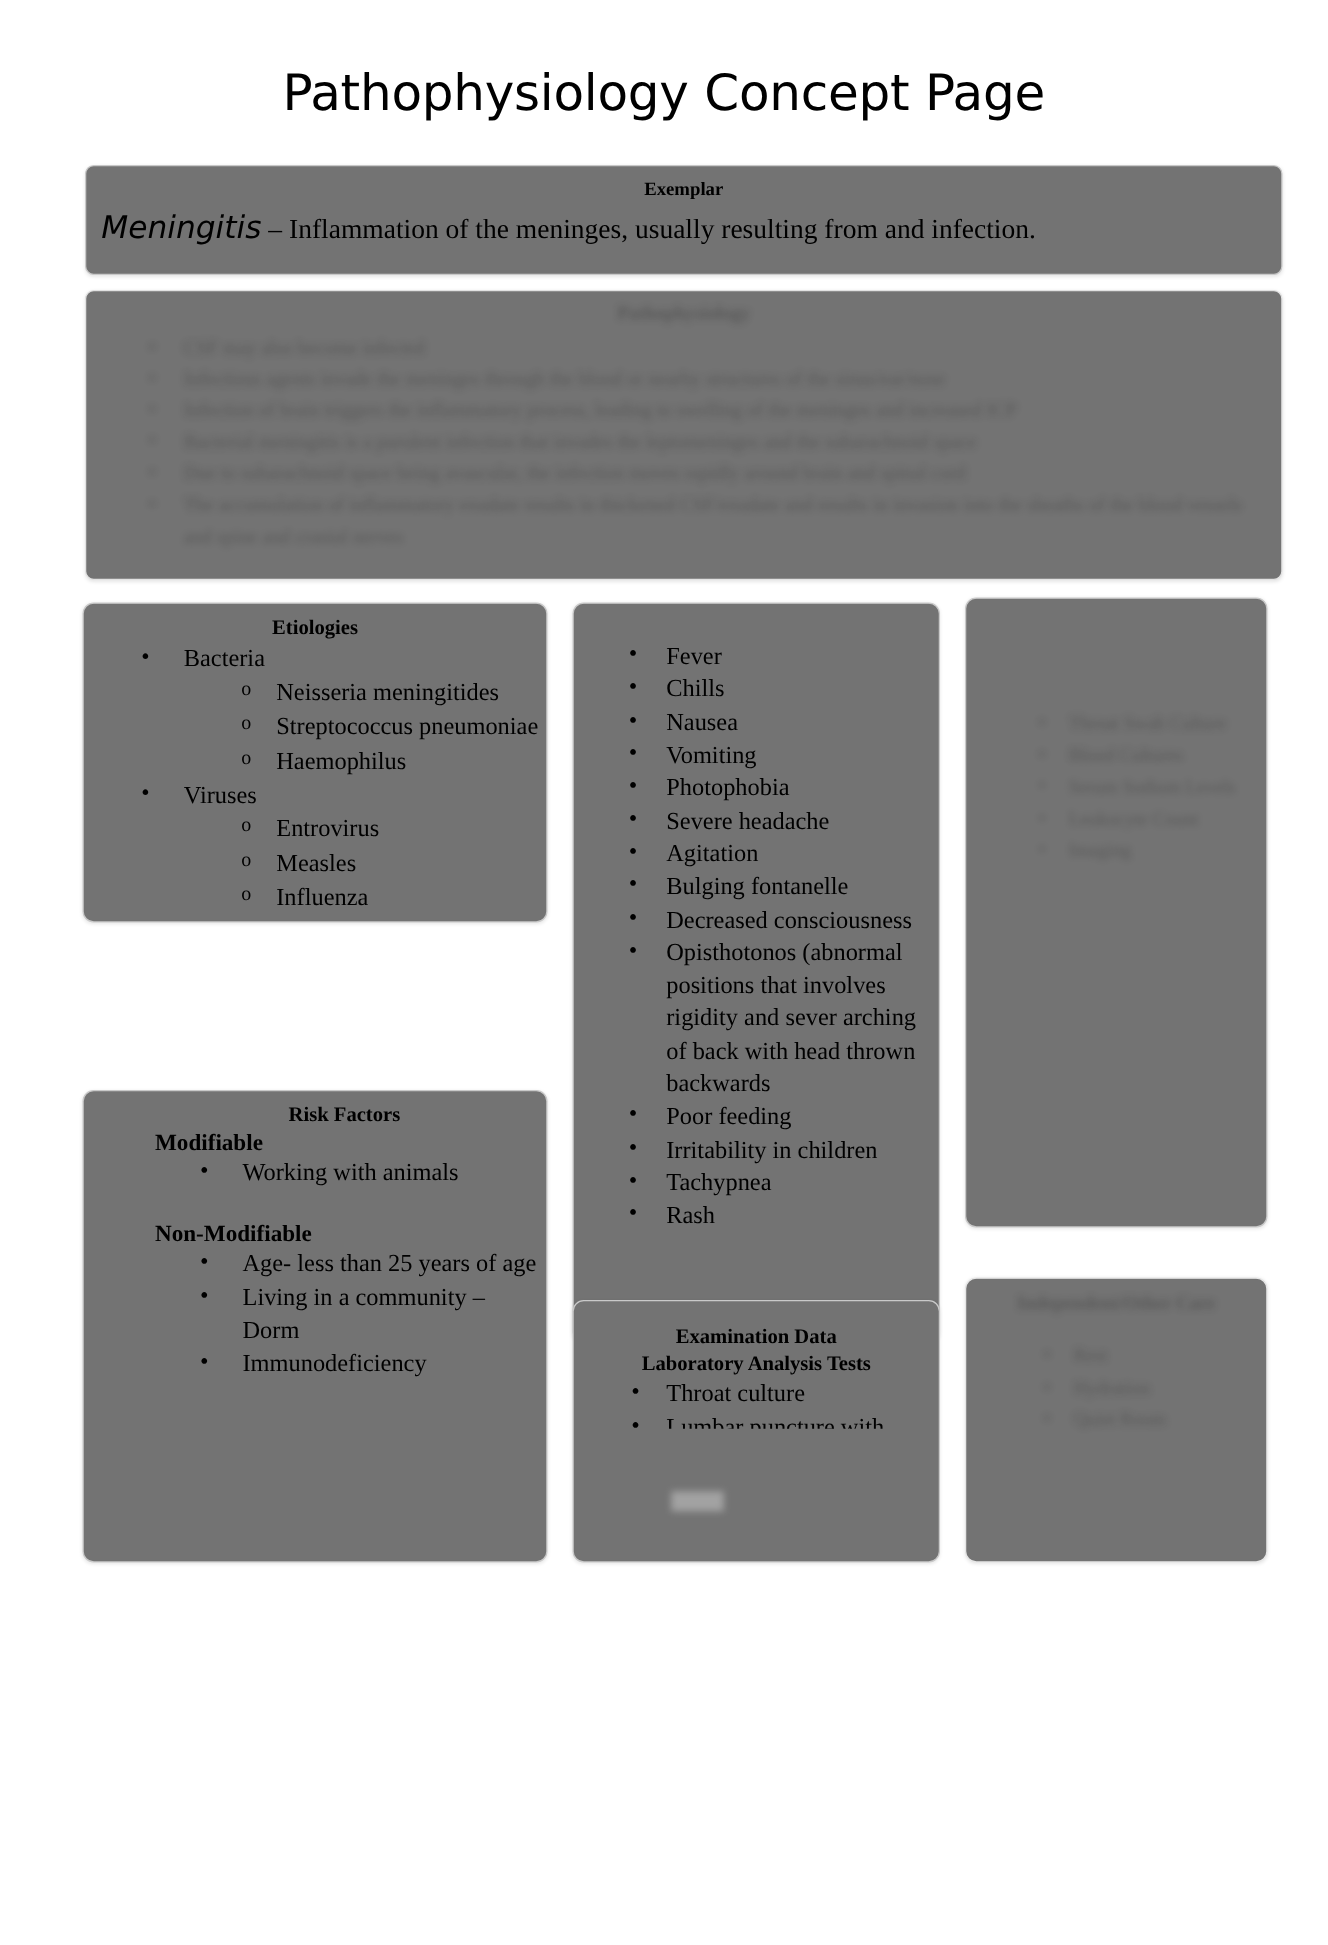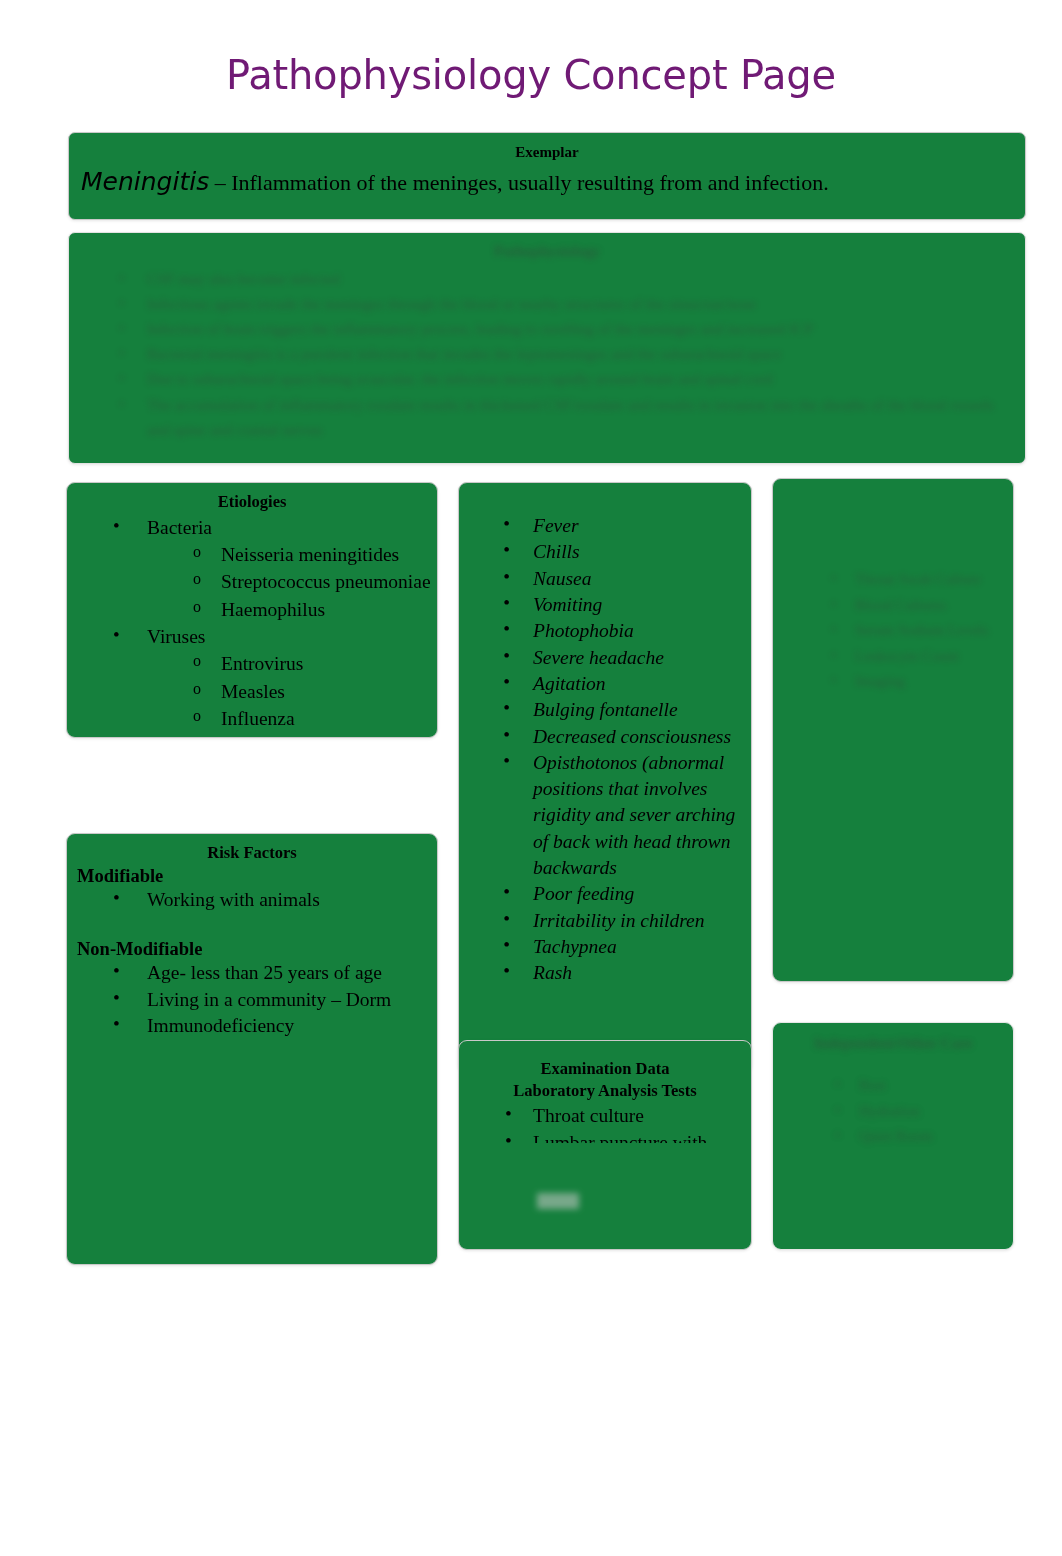--- a/index.html
+++ b/index.html
@@ -20,27 +20,27 @@
   .page-title {
     position: absolute;
     left: 0;
     top: 52px;
     width: 1062px;
     text-align: center;
     font-family: "DejaVu Sans", sans-serif;
     font-size: 40px;
     font-weight: 400;
     letter-spacing: -0.2px;
-    color: #701a75;
+    color: #000000;
   }
 
   
   .panel {
     position: absolute;
-    background: #15803d;
+    background: #737373;
     border: 1px solid #c9c9c9;
     border-radius: 9px;
     box-sizing: border-box;
     box-shadow: 0 1px 3px rgba(0,0,0,0.10);
     overflow: hidden;
   }
 
   .panel-title {
     text-align: center;
     font-weight: bold;
@@ -153,23 +153,24 @@
     content: "o";
     position: absolute;
     left: 12px;
     top: -1px;
     font-size: 16px;
   }
 
   
   #risk-panel {
     left: 66px;
-    top: 833px;
+    top: 872px;
     width: 372px;
-    height: 432px;
+    height: 378px;
+    padding-left: 47px;
   }
   #risk-panel .panel-title { margin-top: 9px; }
   .risk-head {
     font-weight: bold;
     font-size: 18.5px;
     padding-left: 10px;
     margin-top: 2px;
   }
   .risk-head.spaced { margin-top: 26px; }
   ul.riskul {
@@ -189,21 +190,20 @@
     left: 20px;
     top: -2px;
   }
 
   
   #symptoms-panel {
     left: 458px;
     top: 482px;
     width: 294px;
     height: 592px;
-    font-style: italic;
   }
   ul.symul {
     margin: 30px 0 0 0;
     padding: 0 0 0 26px;
     list-style: none;
     font-size: 19.5px;
     line-height: 1.35;
   }
   ul.symul > li {
     position: relative;

